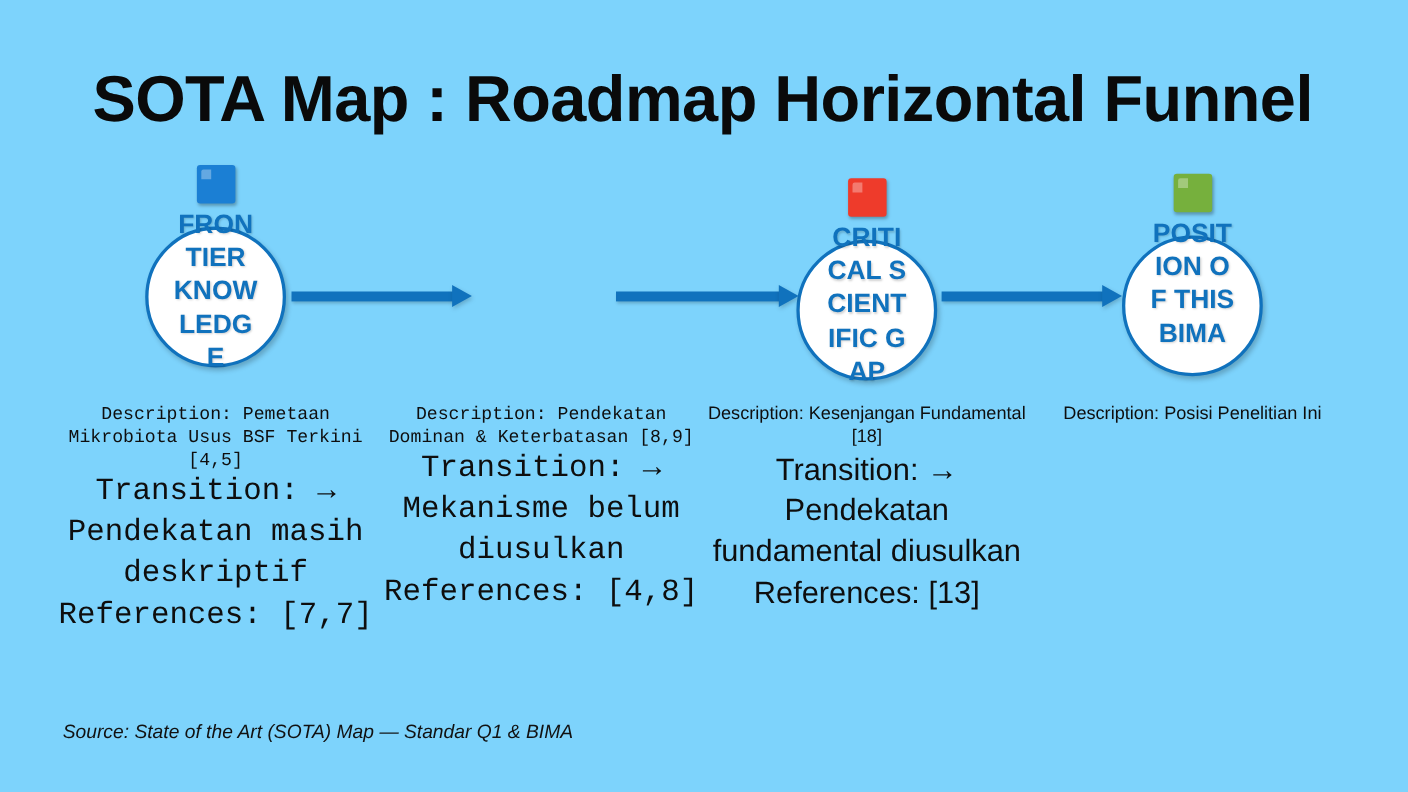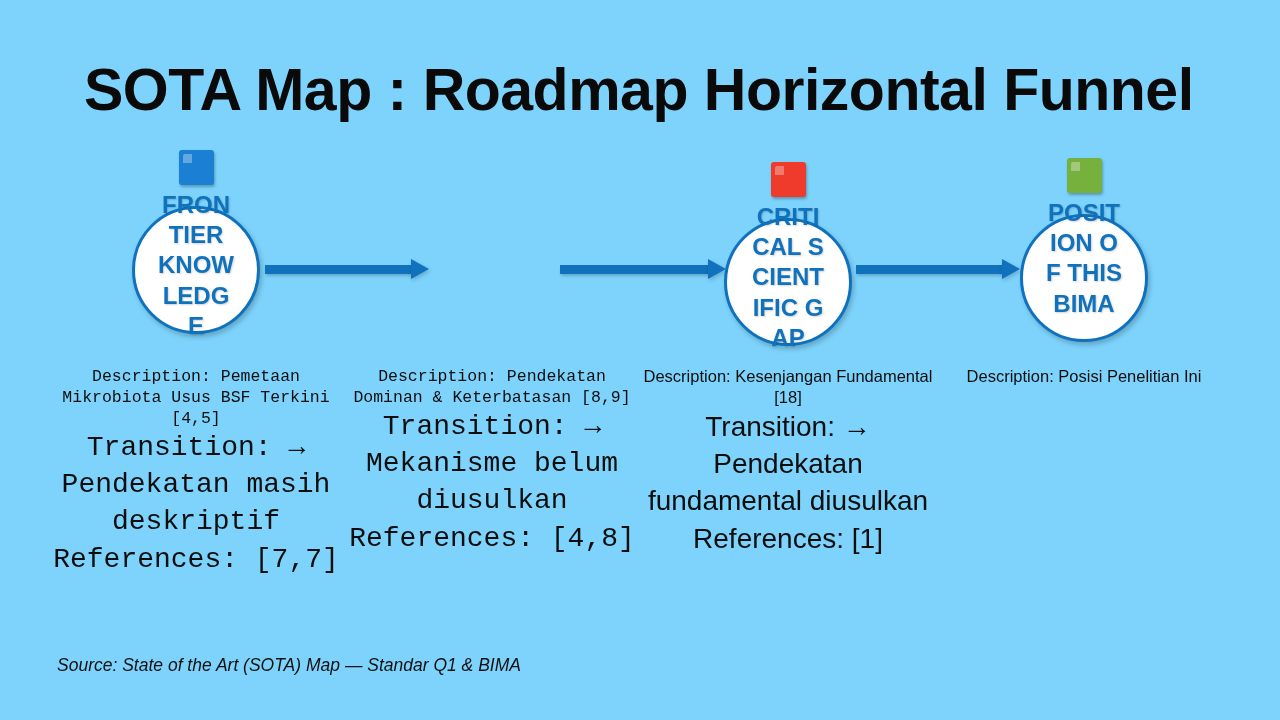--- a/index.html
+++ b/index.html
@@ -228,21 +228,21 @@
 
     <div class="desc-block" style="left:344px;font-family:Liberation Mono, monospace;">
       <div class="desc-small">Description: Pendekatan Dominan &amp; Keterbatasan [8,9]</div>
       <div class="desc-large">Transition: → Mekanisme belum diusulkan</div>
       <div class="desc-large">References: [4,8]</div>
     </div>
 
     <div class="desc-block" style="left:640px;">
       <div class="desc-small">Description: Kesenjangan Fundamental [18]</div>
       <div class="desc-large">Transition: → Pendekatan fundamental diusulkan</div>
-      <div class="desc-large">References: [1]</div>
+      <div class="desc-large">References: [13]</div>
     </div>
 
     <div class="desc-block" style="left:936px;">
       <div class="desc-small">Description: Posisi Penelitian Ini</div>
       <div class="desc-large"></div>
       <div class="desc-large"></div>
     </div>
 
   </div>
 

